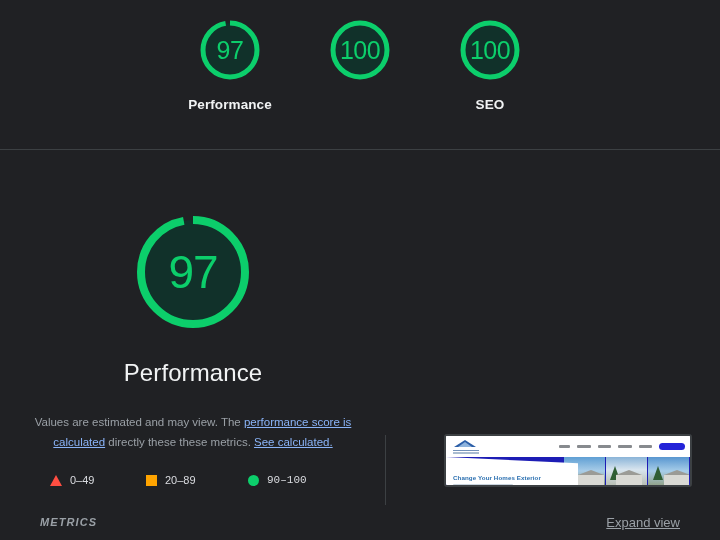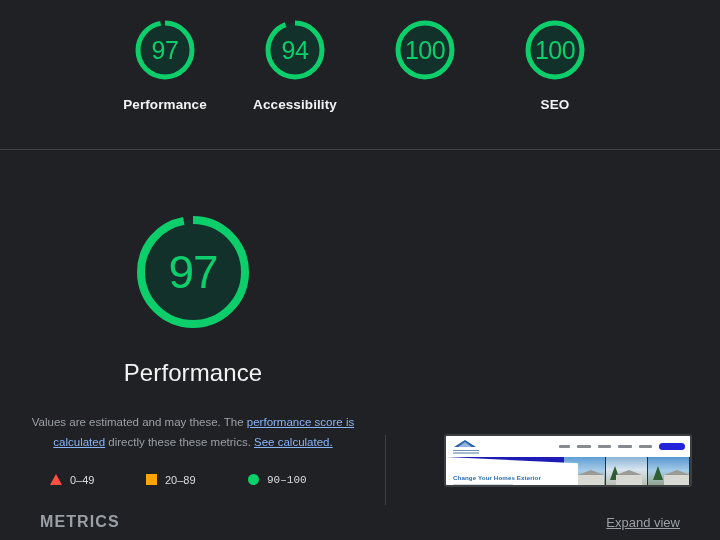--- a/index.html
+++ b/index.html
@@ -128,20 +128,21 @@
     margin-top: 22px;
     display: flex;
     align-items: center;
     gap: 0px;
     font-size: 11px;
     color: #dadce0;
   }
 
   .legend-item {
     display: flex;
+    align-items: center;
     gap: 8px;
     width: 102px;
     justify-content: flex-start;
   }
   .legend-item:nth-child(1) { padding-left: 10px; }
   .legend-item:nth-child(2) { padding-left: 4px; }
   .legend-item:nth-child(3) { padding-left: 4px; font-family: Liberation Mono, monospace; }
 
   .marker-fail {
     width: 0; height: 0;
@@ -332,24 +333,25 @@
     left: 0;
     width: 720px;
     height: 36px;
     display: flex;
     align-items: center;
     justify-content: space-between;
     padding: 0 40px;
   }
 
   #metrics-title {
-    font-size: 16px;
+    font-size: 11px;
     font-weight: bold;
     letter-spacing: 1.1px;
     color: #9aa0a6;
+    font-style: italic;
   }
 
   #expand-view {
     font-size: 13px;
     color: #9aa0a6;
     text-decoration: underline;
     cursor: pointer;
   }
 </style>
 </head>
@@ -361,30 +363,20 @@
     <div class="gauge-ring">
       <svg width="68" height="68" viewBox="0 0 68 68">
         <circle cx="34" cy="34" r="27" fill="#11312a" stroke="none"></circle>
         <circle cx="34" cy="34" r="27" fill="none" stroke="#0cce6b" stroke-width="5" stroke-linecap="butt" stroke-dasharray="164.5 169.6"></circle>
       </svg>
       <div class="gauge-value">97</div>
     </div>
     <div class="gauge-label">Performance</div>
   </div>
 
-  <div class="gauge-item">
-    <div class="gauge-ring">
-      <svg width="68" height="68" viewBox="0 0 68 68">
-        <circle cx="34" cy="34" r="27" fill="#11312a" stroke="none"></circle>
-        <circle cx="34" cy="34" r="27" fill="none" stroke="#0cce6b" stroke-width="5" stroke-linecap="butt" stroke-dasharray="159.4 169.6"></circle>
-      </svg>
-      <div class="gauge-value">94</div>
-    </div>
-    <div class="gauge-label">Accessibility</div>
-  </div>
 
   <div class="gauge-item">
     <div class="gauge-ring">
       <svg width="68" height="68" viewBox="0 0 68 68">
         <circle cx="34" cy="34" r="27" fill="#11312a" stroke="none"></circle>
         <circle cx="34" cy="34" r="27" fill="none" stroke="#0cce6b" stroke-width="5" stroke-linecap="butt" stroke-dasharray="169.6 0"></circle>
       </svg>
       <div class="gauge-value">100</div>
     </div>
   </div>
@@ -409,21 +401,21 @@
     <div id="big-gauge">
       <svg width="128" height="128" viewBox="0 0 128 128">
         <circle cx="64" cy="64" r="52" fill="#11312a" stroke="none"></circle>
         <circle cx="64" cy="64" r="52" fill="none" stroke="#0cce6b" stroke-width="8" stroke-linecap="butt" stroke-dasharray="316.9 326.7"></circle>
       </svg>
       <div class="big-value">97</div>
     </div>
 
     <div id="perf-title">Performance</div>
 
-    <div id="perf-desc"><span>Values are estimated and may these. The </span><a href="#">performance score is calculated</a><span> directly these these metrics. </span><a href="#">See calculated.</a></div>
+    <div id="perf-desc"><span>Values are estimated and may view. The </span><a href="#">performance score is calculated</a><span> directly these these metrics. </span><a href="#">See calculated.</a></div>
 
     <div id="legend">
       <div class="legend-item">
         <div class="marker-fail"></div>
         <span>0–49</span>
       </div>
       <div class="legend-item">
         <div class="marker-avg"></div>
         <span>20–89</span>
       </div>

